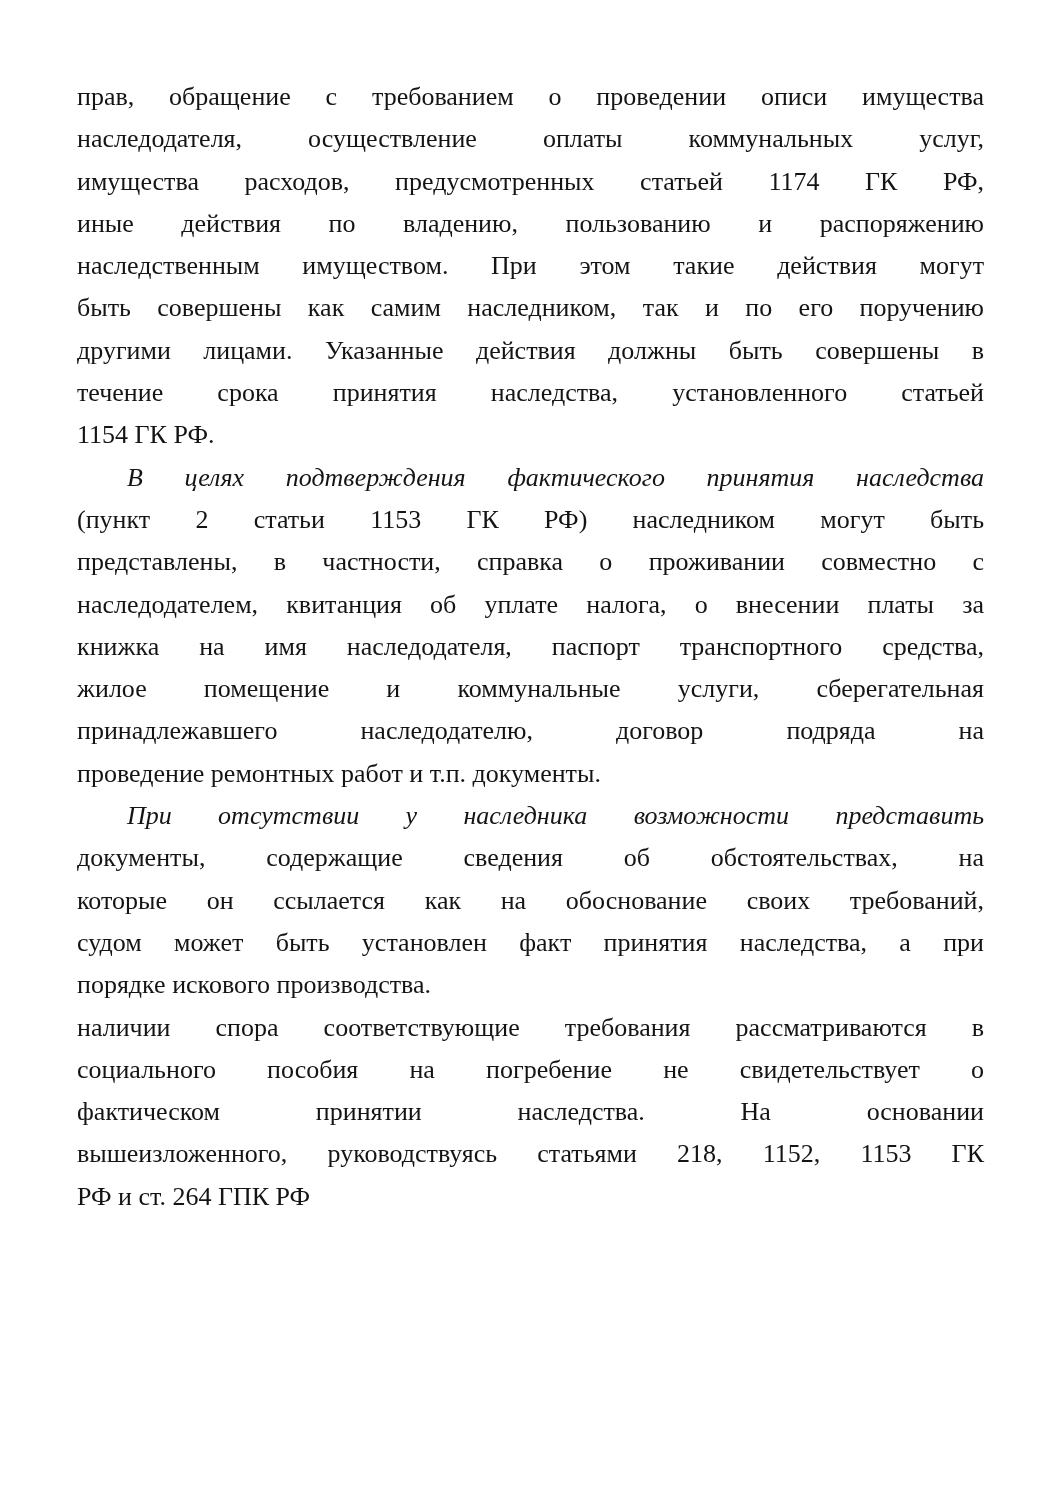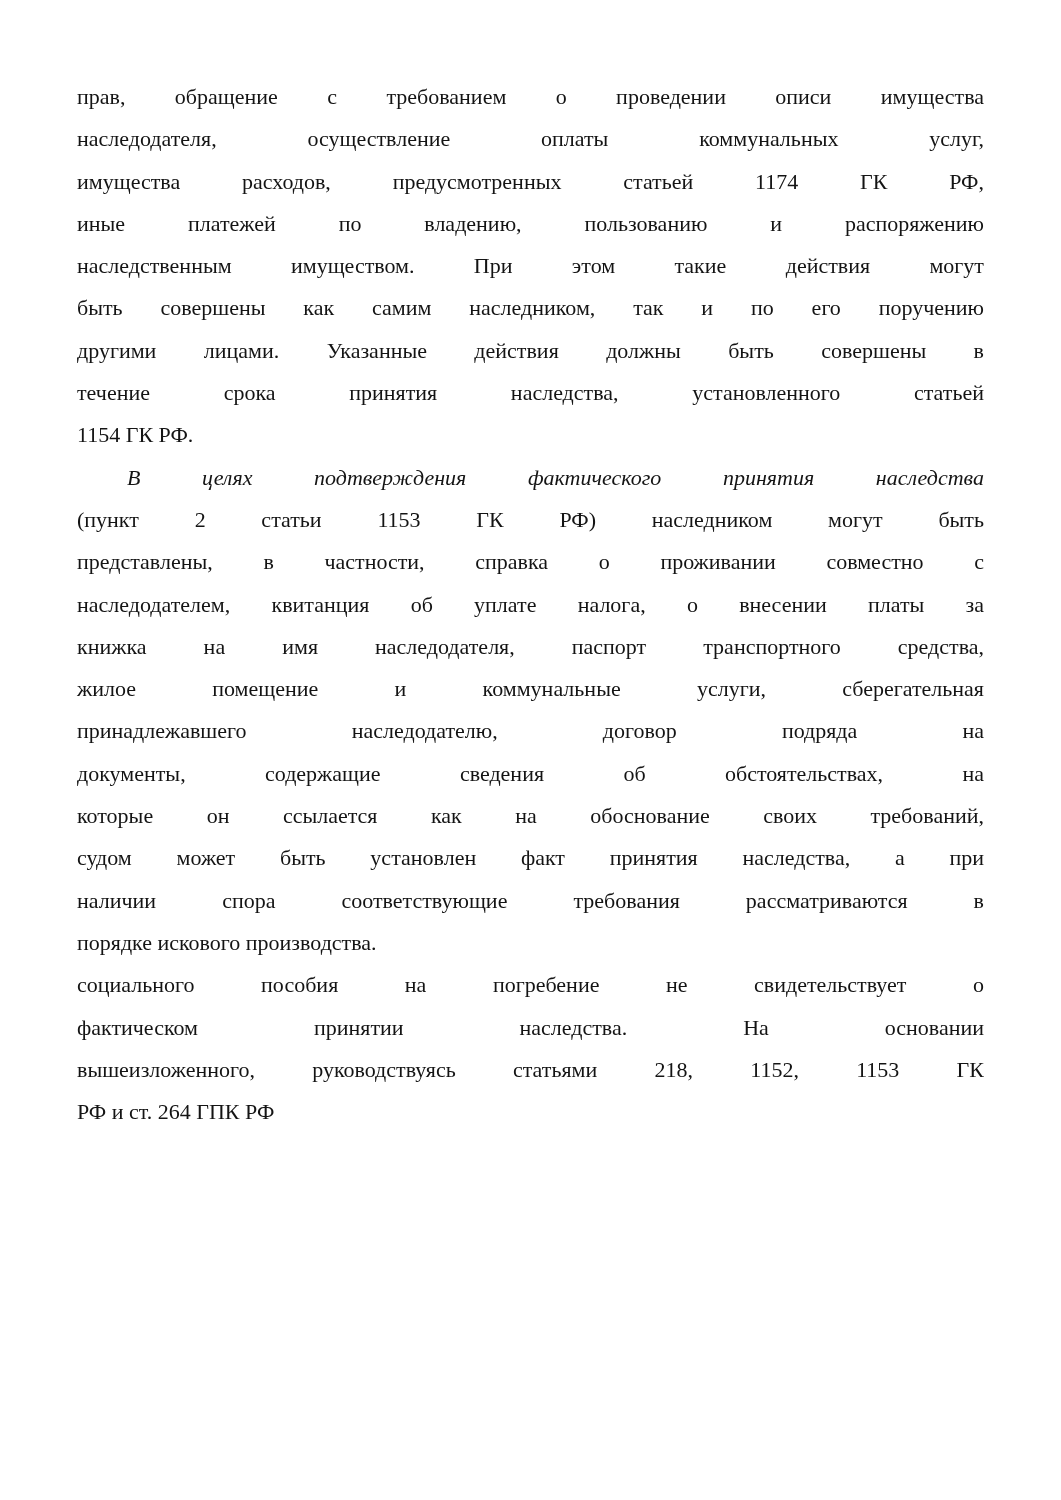--- a/index.html
+++ b/index.html
@@ -12,21 +12,21 @@
       height: 1500px;
       position: relative;
       overflow: hidden;
     }
     .page {
       position: absolute;
       left: 77px;
       top: 76px;
       width: 907px;
       font-family: "Liberation Serif", "DejaVu Serif", serif;
-      font-size: 22px;
+      font-size: 26px;
       color: #141414;
     }
     .line {
       display: block;
       height: 42.3px;
       line-height: 42.3px;
       text-align: justify;
       text-align-last: justify;
       white-space: nowrap;
       overflow: visible;
@@ -51,44 +51,46 @@
   </style>
 </head>
 <body>
 
 <div class="page">
 
   <div class="paragraph">
     <span class="line"><span class="txt">прав, обращение с требованием о проведении описи имущества</span></span>
     <span class="line"><span class="txt">наследодателя, осуществление оплаты коммунальных услуг,</span></span>
     <span class="line"><span class="txt">имущества расходов, предусмотренных статьей 1174 ГК РФ,</span></span>
-    <span class="line"><span class="txt">иные платежей по владению, пользованию и распоряжению</span></span>
+    <span class="line"><span class="txt">иные действия по владению, пользованию и распоряжению</span></span>
     <span class="line"><span class="txt">наследственным имуществом. При этом такие действия могут</span></span>
     <span class="line"><span class="txt">быть совершены как самим наследником, так и по его поручению</span></span>
     <span class="line"><span class="txt">другими лицами. Указанные действия должны быть совершены в</span></span>
     <span class="line"><span class="txt">течение срока принятия наследства, установленного статьей</span></span>
     <span class="line last"><span class="txt">1154 ГК РФ.</span></span>
   </div>
 
   <div class="paragraph">
     <span class="line indent"><span class="txt">В целях подтверждения фактического принятия наследства</span></span>
     <span class="line"><span class="txt">(пункт 2 статьи 1153 ГК РФ) наследником могут быть</span></span>
     <span class="line"><span class="txt">представлены, в частности, справка о проживании совместно с</span></span>
     <span class="line"><span class="txt">наследодателем, квитанция об уплате налога, о внесении платы за</span></span>
     <span class="line"><span class="txt">книжка на имя наследодателя, паспорт транспортного средства,</span></span>
     <span class="line"><span class="txt">жилое помещение и коммунальные услуги, сберегательная</span></span>
     <span class="line"><span class="txt">принадлежавшего наследодателю, договор подряда на</span></span>
+    <span class="line last"><span class="txt">проведение ремонтных работ и т.п. документы.</span></span>
   </div>
 
   <div class="paragraph">
+    <span class="line indent"><span class="txt">При отсутствии у наследника возможности представить</span></span>
     <span class="line"><span class="txt">документы, содержащие сведения об обстоятельствах, на</span></span>
     <span class="line"><span class="txt">которые он ссылается как на обоснование своих требований,</span></span>
     <span class="line"><span class="txt">судом может быть установлен факт принятия наследства, а при</span></span>
+    <span class="line last"><span class="txt">порядке искового производства.</span></span>
     <span class="line"><span class="txt">наличии спора соответствующие требования рассматриваются в</span></span>
-    <span class="line last"><span class="txt">порядке искового производства.</span></span>
   </div>
 
   <div class="paragraph">
     <span class="line"><span class="txt">социального пособия на погребение не свидетельствует о</span></span>
     <span class="line"><span class="txt">фактическом принятии наследства. На основании</span></span>
     <span class="line"><span class="txt">вышеизложенного, руководствуясь статьями 218, 1152, 1153 ГК</span></span>
     <span class="line last"><span class="txt">РФ и ст. 264 ГПК РФ</span></span>
   </div>
 
 </div>

